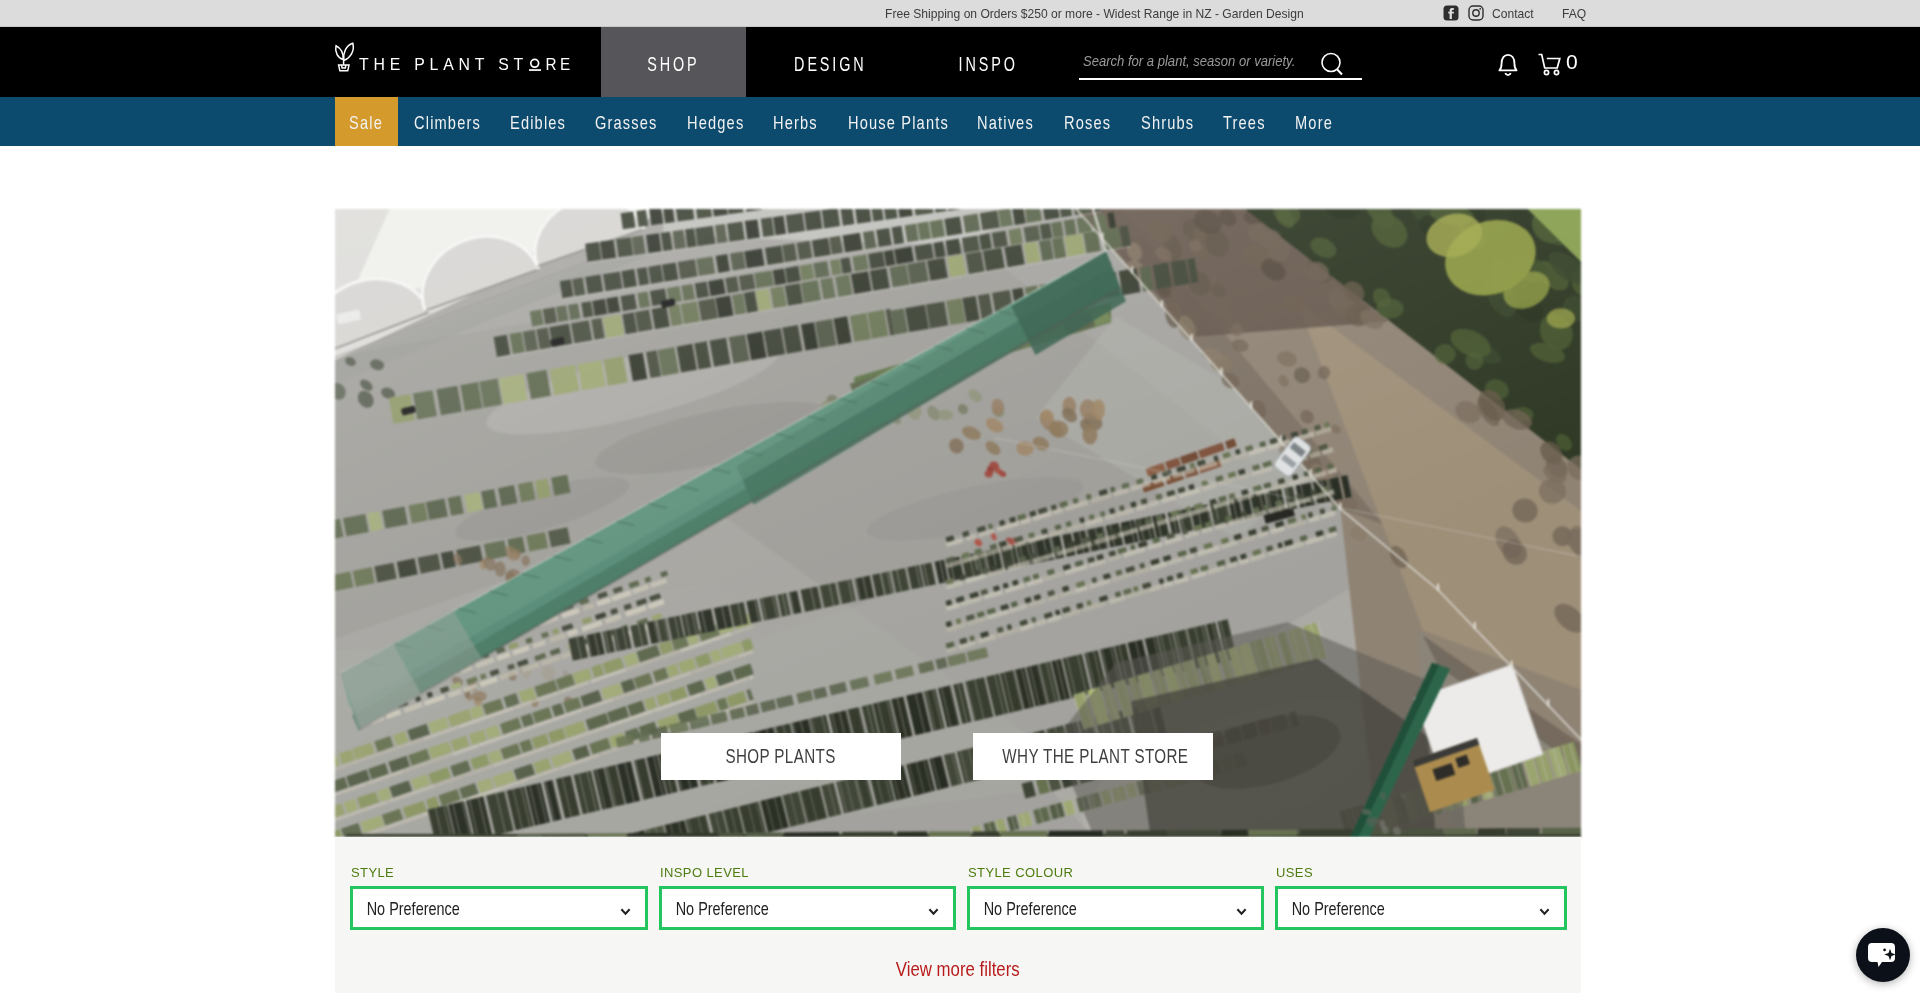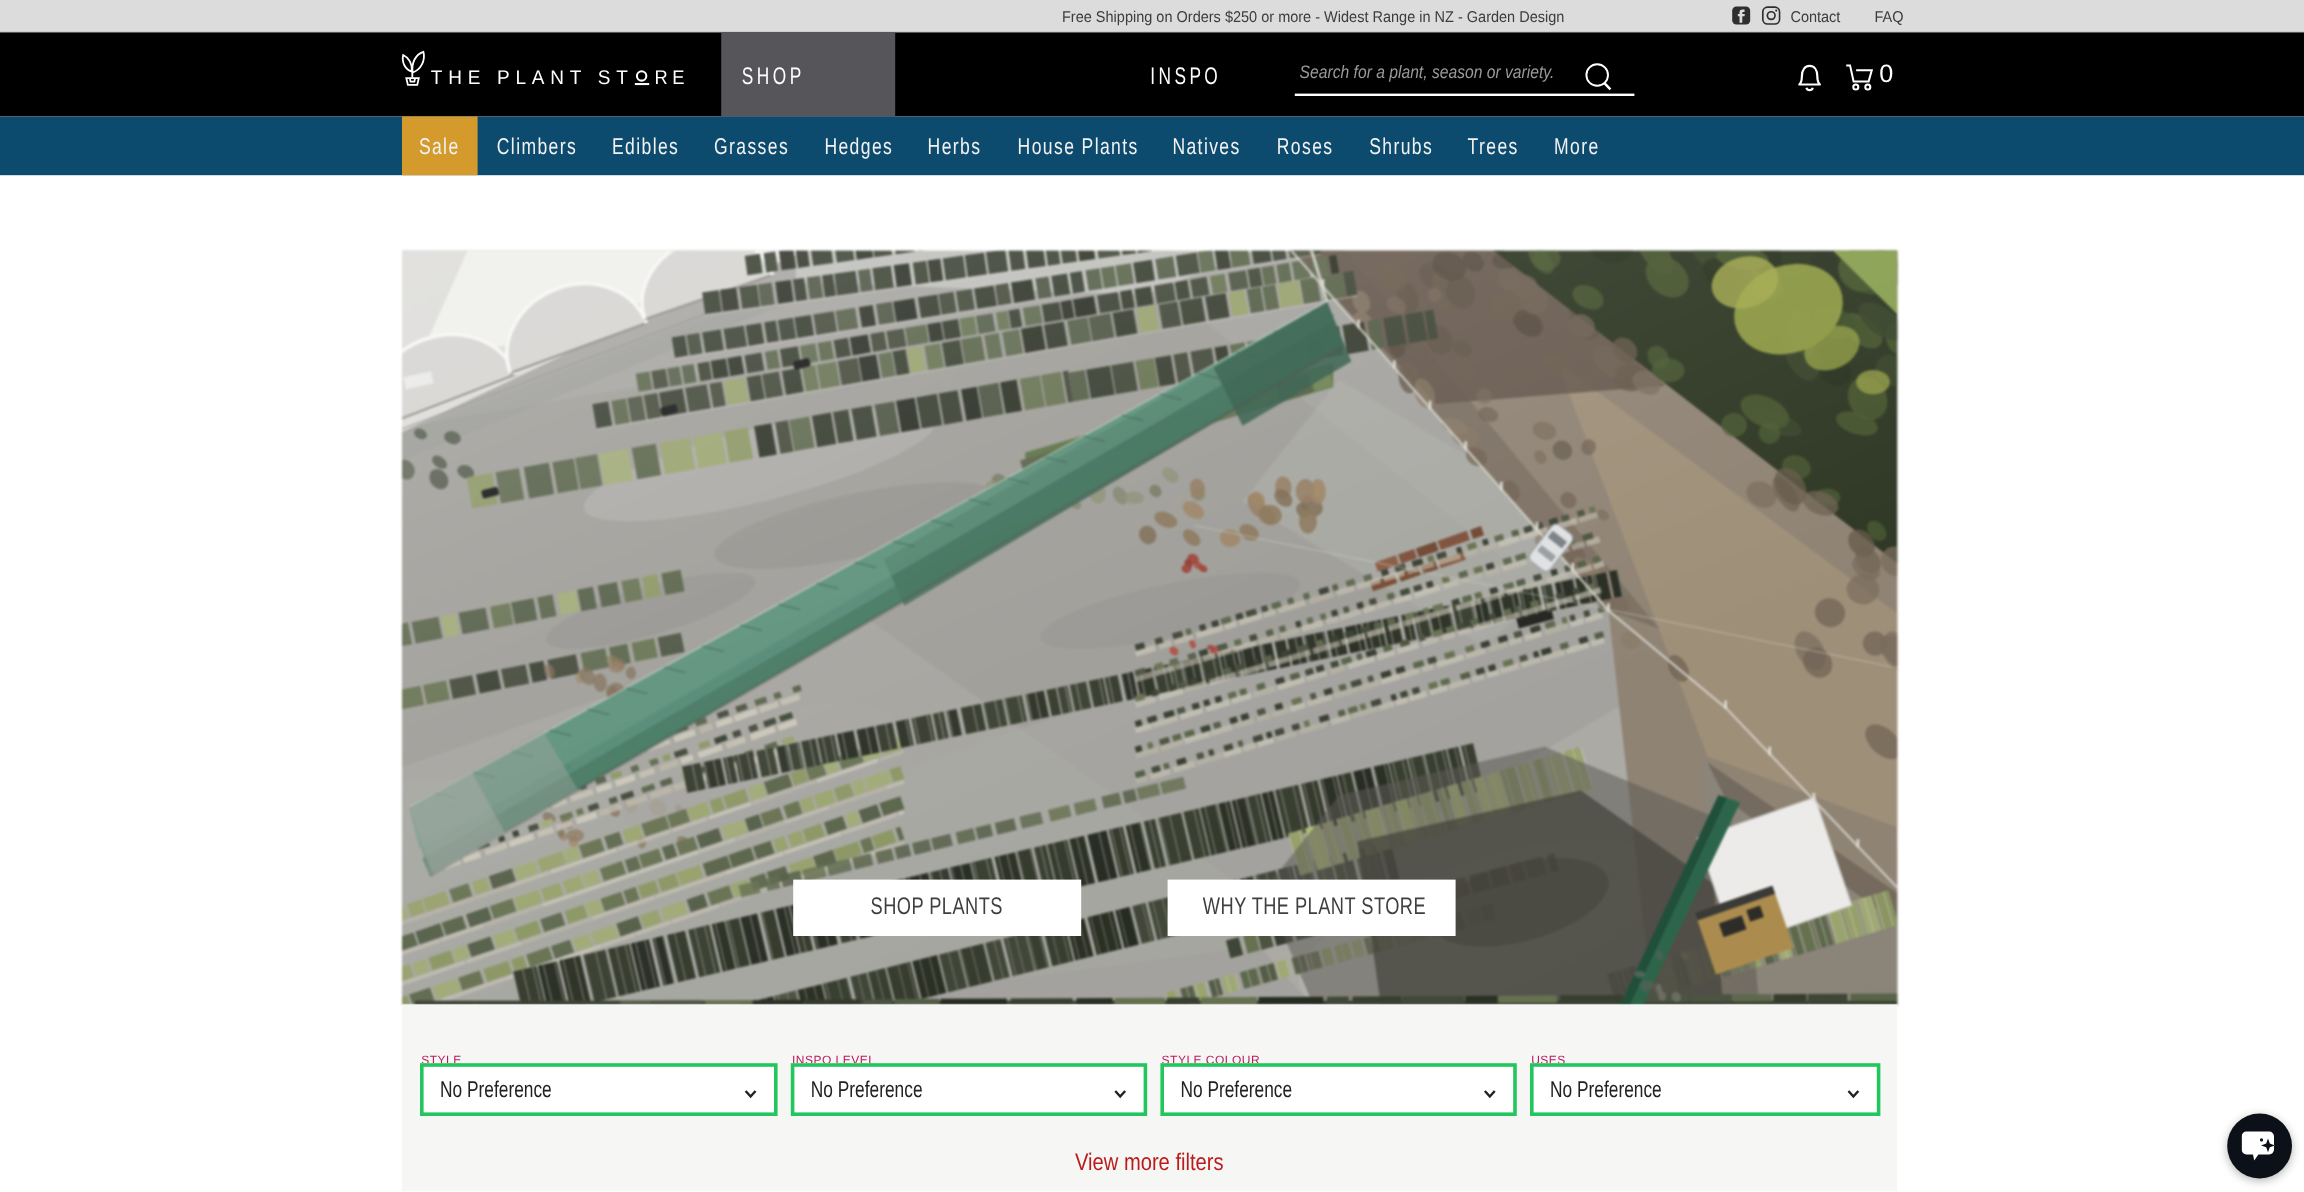--- a/index.html
+++ b/index.html
@@ -10,21 +10,21 @@
 .shoptab{left:601px;top:0;width:145px;height:70px;background:#56565a}
 .navitem{position:absolute;top:0;height:70px;line-height:75px;text-align:center;color:#fff;font-size:20px;letter-spacing:4px}
 .navitem>span{display:inline-block;transform:scaleX(.72);transform-origin:center}
 .sni{position:absolute;top:0;height:49px;line-height:52px;color:#f2f2f2;font-size:19px;letter-spacing:1.5px;white-space:nowrap}
 .sni>span{display:inline-block;transform:scaleX(.77);transform-origin:0 center}
 .sale{left:335px;width:63px;background:#d49a2c;text-align:center}
 .sale>span{transform-origin:center}
 .btn{position:absolute;width:240px;height:47px;background:#fff;color:#3f3f3f;font-size:20px;text-align:center;line-height:47px;white-space:nowrap}
 .btn>span{display:inline-block;transform:scaleX(.76);transform-origin:center;letter-spacing:0.5px}
 .filters{left:335px;top:837px;width:1246px;height:156px;background:#f6f6f5}
-.flabel{position:absolute;top:42px;font-size:10px;color:#be185d;letter-spacing:0.4px}
+.flabel{position:absolute;top:28px;font-size:13px;color:#4d7c0f;letter-spacing:0.4px}
 .fsel{position:absolute;top:49px;height:44px;background:#fff;border:3px solid #22c55e;font-size:19px;color:#222;line-height:40px}
 .fsel>span{display:inline-block;transform:scaleX(.76);transform-origin:0 center;padding-left:18px}
 .chev{position:absolute;right:14px;top:17px;width:11px;height:11px}
 .vmf{position:absolute;top:121px;left:0;width:1246px;text-align:center;font-size:20px;color:#b91c1c}
 .vmf>span{display:inline-block;transform:scaleX(.84);transform-origin:center}
 </style></head><body>
 <div class="abs topbar">
  <span style="left:885px">Free Shipping on Orders $250 or more - Widest Range in NZ - Garden Design</span>
  <svg class="abs" style="left:1443px;top:5px" width="16" height="16" viewBox="0 0 16 16">
       <rect x="0.5" y="0.5" width="15" height="15" rx="3.5" fill="#2e2e2e"></rect>
@@ -46,21 +46,22 @@
 <path d="M10.6 19.2 L10.6 23.8"></path>
 <path d="M5.6 24.1 h10.4 l-1.3 5.7 h-7.8 Z"></path>
 <path d="M8.5 24.1 l0.6 2.9 h3.2 l0.6 -2.9"></path>
 </g>
 <text x="26" y="29" font-size="16.5" letter-spacing="5" fill="#fff" textLength="169" lengthAdjust="spacingAndGlyphs">THE PLANT ST</text>
 <circle cx="201.7" cy="22.3" r="3.9" fill="none" stroke="#fff" stroke-width="1.7"></circle>
 <rect x="196" y="28.2" width="12" height="1.7" fill="#fff"></rect>
 <text x="212.4" y="29" font-size="16.5" letter-spacing="4" fill="#fff" textLength="28.6" lengthAdjust="spacingAndGlyphs">RE</text>
 </svg>
  <div class="shoptab abs"></div>
- <div class="navitem" style="left:572px;width:145px"><span>SHOP</span></div>
+ <div class="navitem" style="left:601px;width:145px"><span>SHOP</span></div>
+ <div class="navitem" style="left:752px;width:157px"><span>DESIGN</span></div>
  <div class="navitem" style="left:910px;width:156px"><span>INSPO</span></div>
  <div class="abs" style="left:1083px;top:25px;width:300px;height:28px;color:#9a9a9a;font-size:15px;font-style:italic;transform:scaleX(.87);transform-origin:0 0;white-space:nowrap">Search for a plant, season or variety.</div>
  <div class="abs" style="left:1079px;top:51px;width:283px;height:2px;background:#fff"></div>
  <svg class="abs" style="left:1319px;top:23px" width="28" height="28" viewBox="0 0 28 28" fill="none" stroke="#fff" stroke-width="1.6">
       <circle cx="12" cy="12.5" r="9"></circle>
       <path d="M18.2 19.5 L23 24.5" stroke-width="2.1"></path>
     </svg>
  <svg class="abs" style="left:1495px;top:22px" width="26" height="30" viewBox="0 0 24 28" fill="none" stroke="#fff" stroke-width="1.7">
       <path d="M4 20 C5.5 18.5 6 16.5 6 13.5 C6 8.5 8.5 5.5 12 5.5 C15.5 5.5 18 8.5 18 13.5 C18 16.5 18.5 18.5 20 20 Z" stroke-linejoin="round"></path>
       <path d="M9.5 22.5 a2.6 2.6 0 0 0 5 0"></path>

